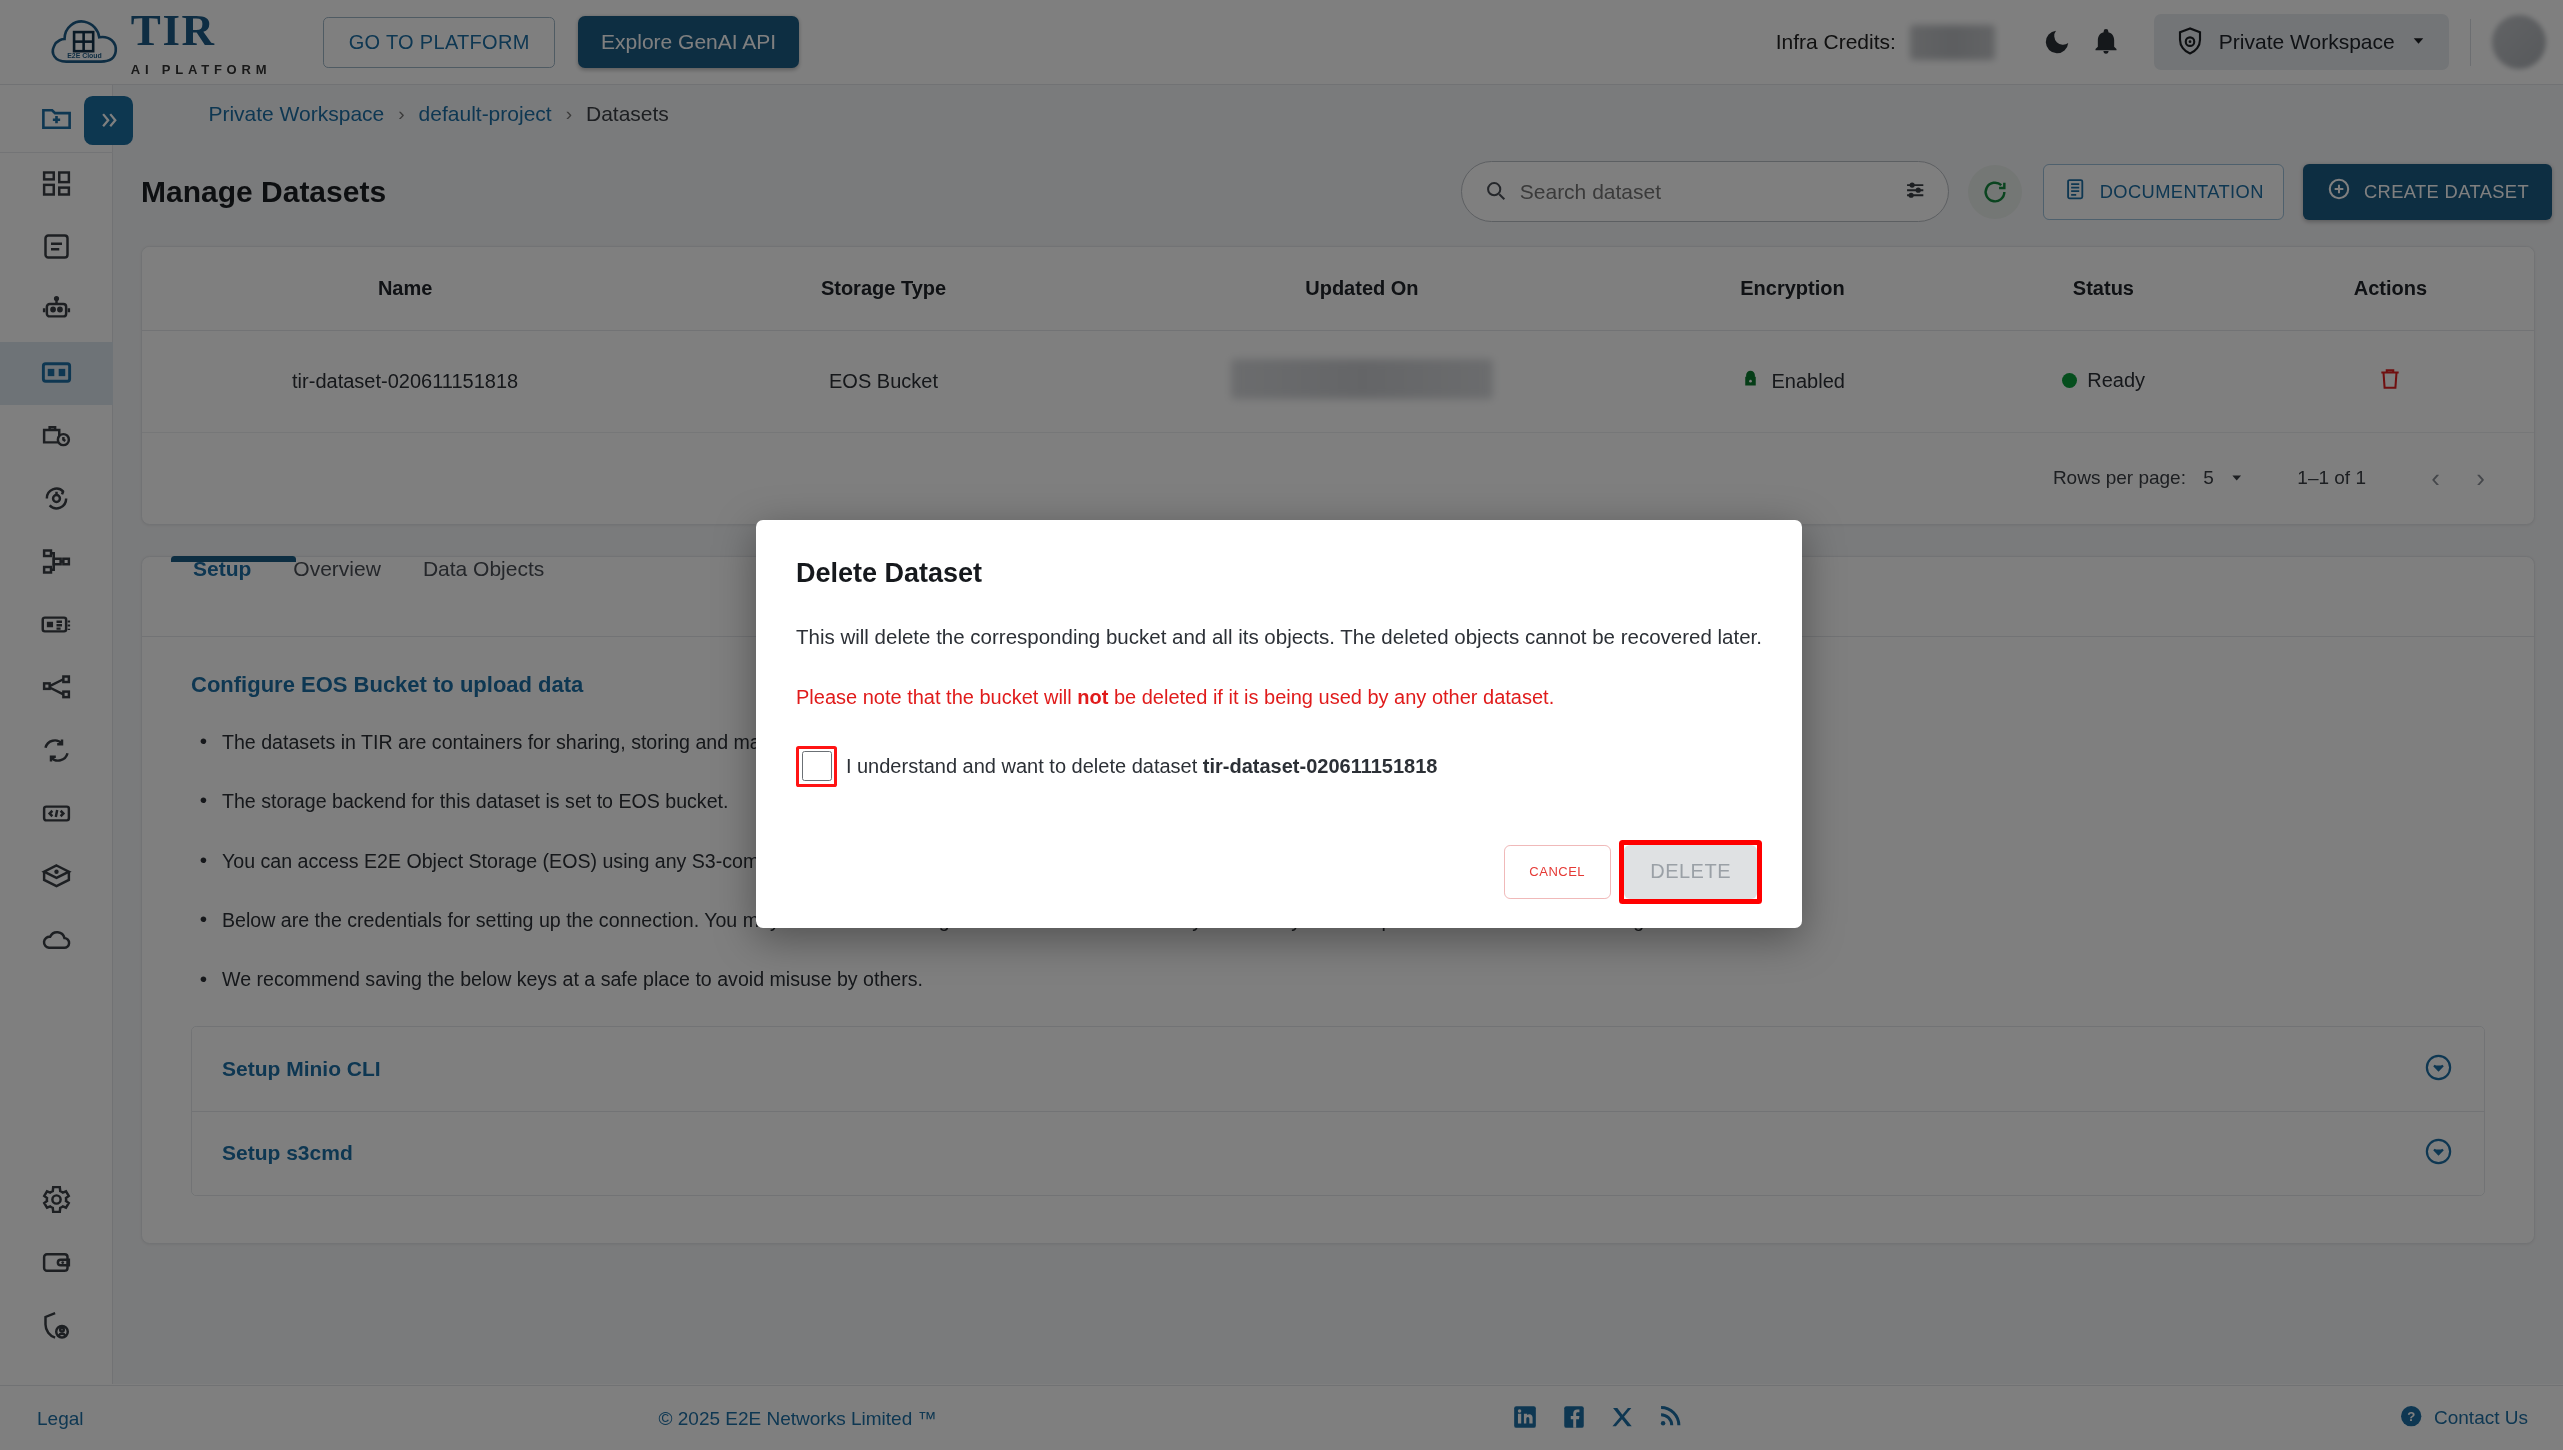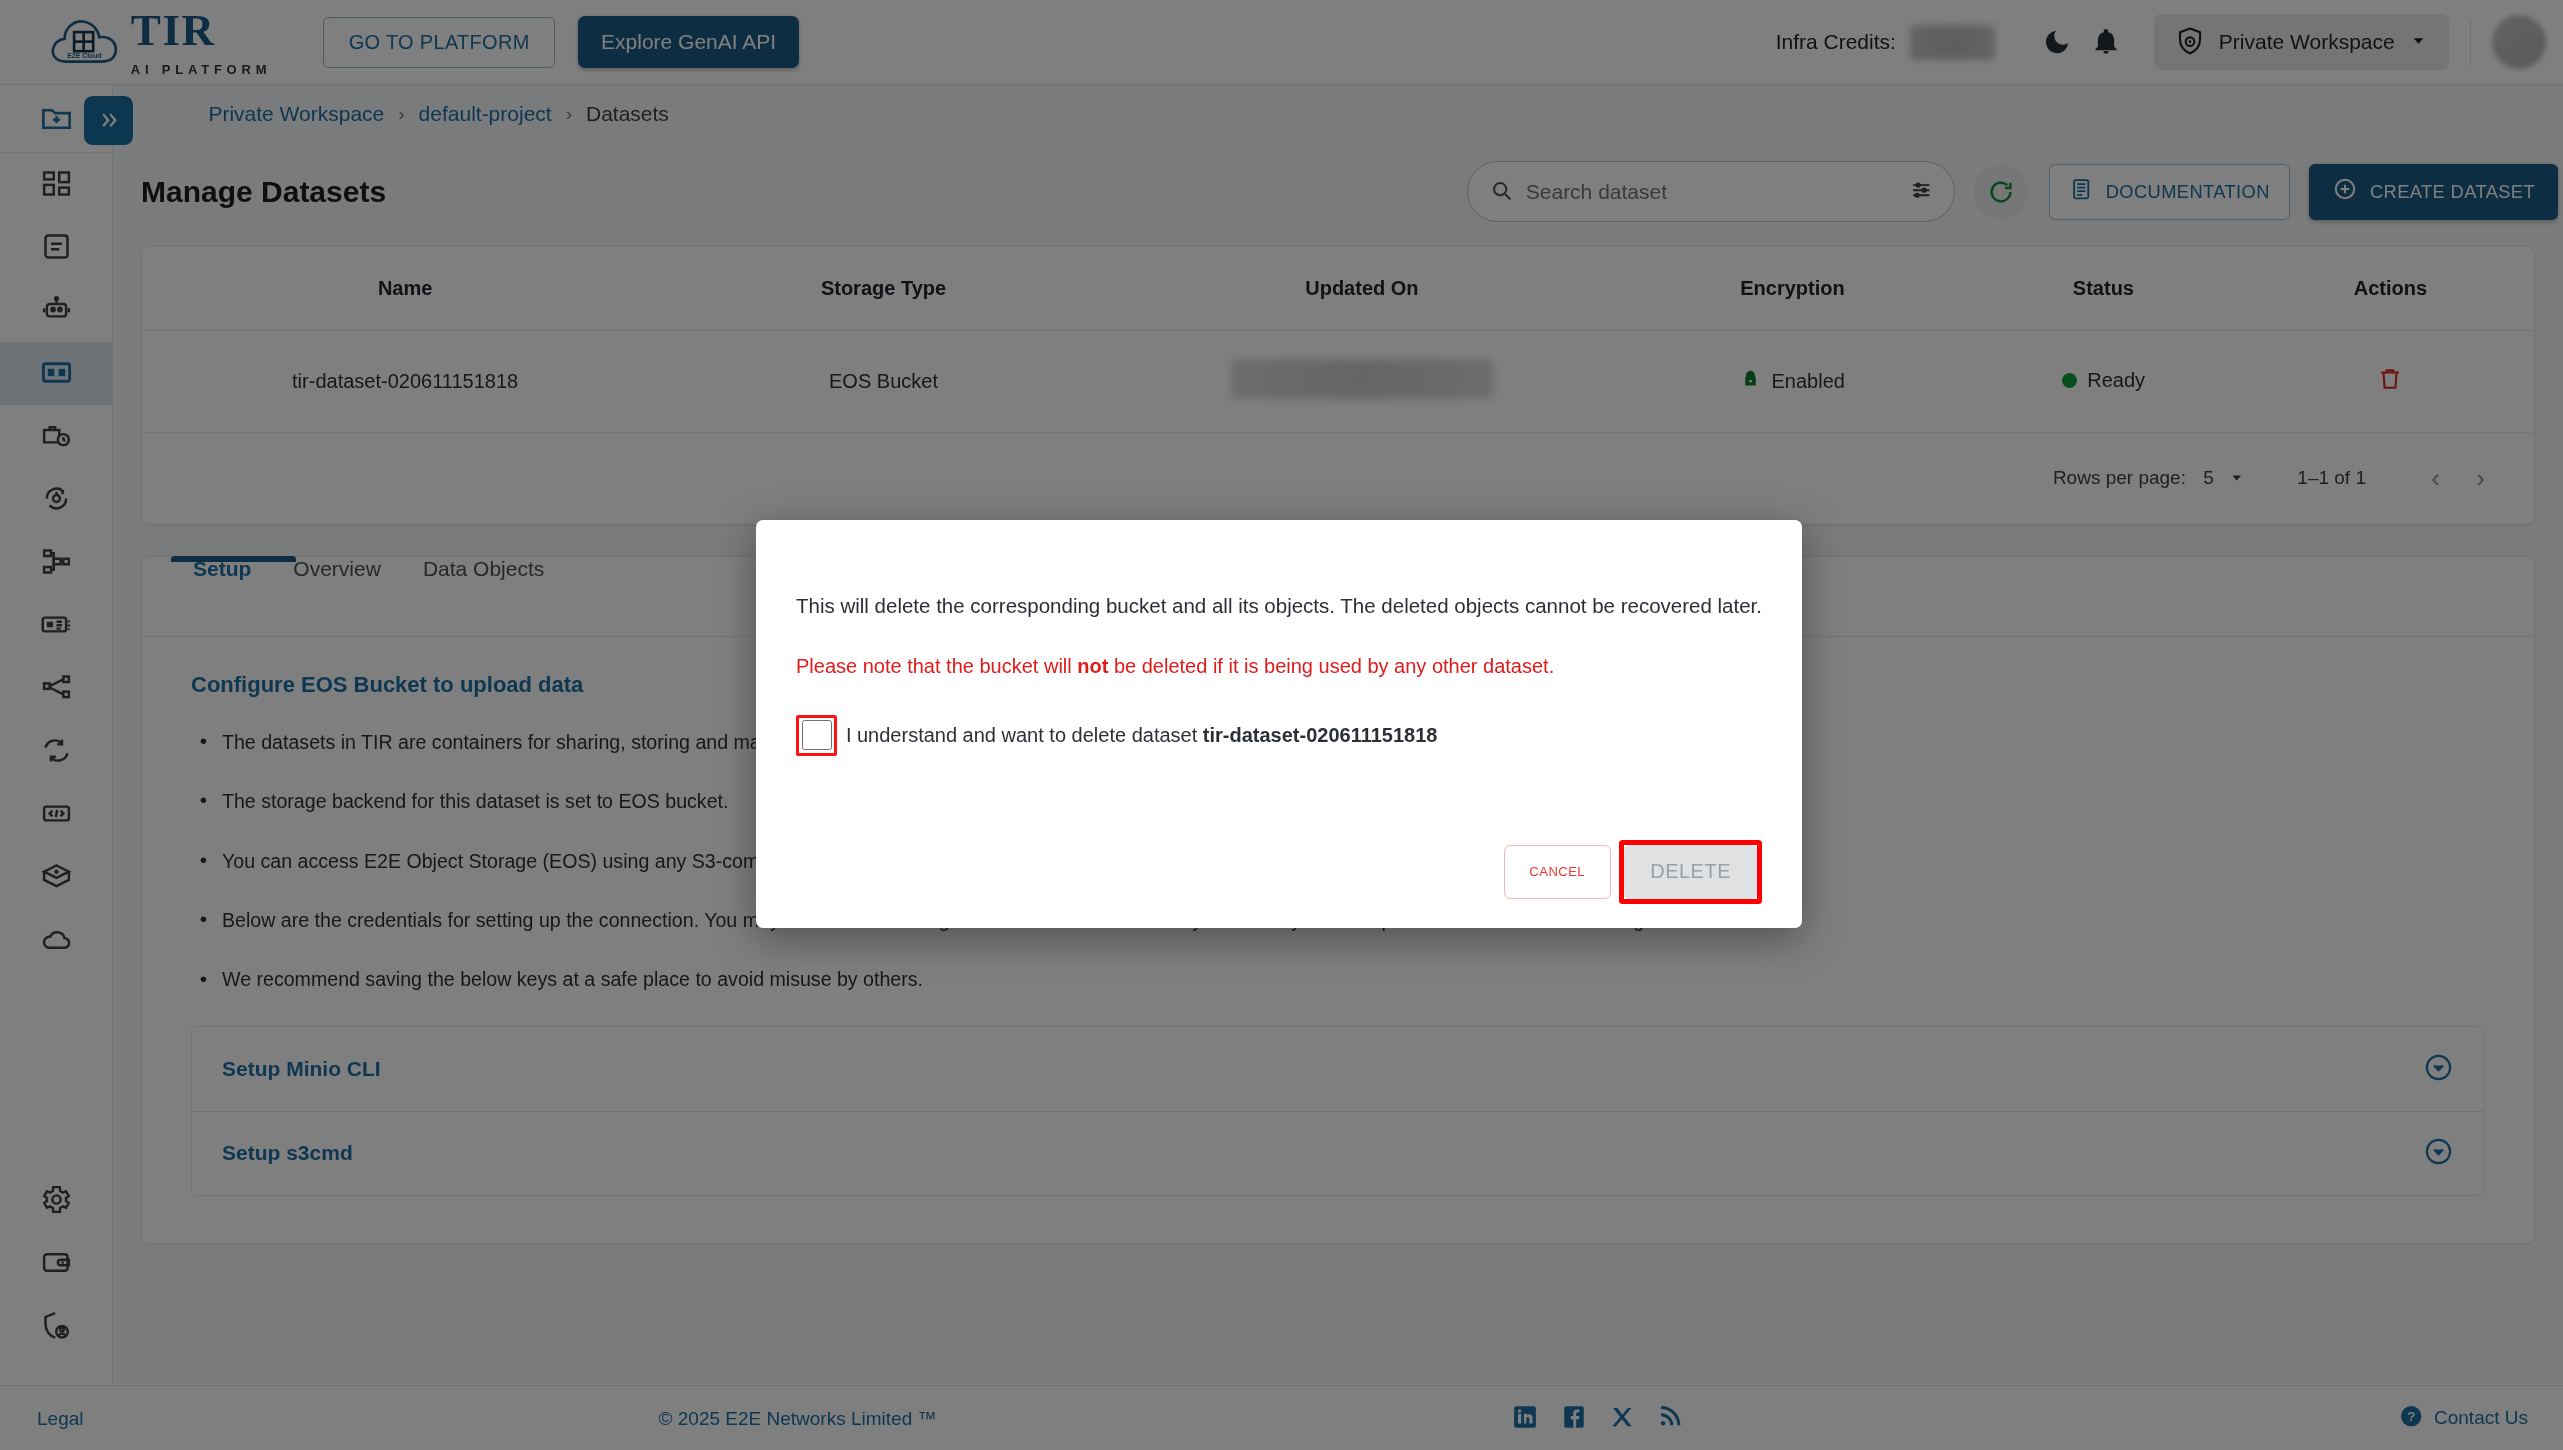--- a/index.html
+++ b/index.html
@@ -124,21 +124,21 @@
   }
   .crumb-link { font-size: 21px; color: #1d6fa5; cursor: pointer; }
   .crumb-sep { font-size: 19px; color: #777; margin: 0 14px; }
   .crumb-cur { font-size: 21px; color: #3b3f45; }
 
   .page-head {
     display: flex; align-items: center;
     height: 80px; margin-top: 8.7px; padding-left: 28px;
   }
   .page-title { font-size: 30px; font-weight: 700; color: #1b1e23; }
-  .page-head-right { margin-left: auto; display: flex; align-items: center; gap: 0; padding-right: 5px; }
+  .page-head-right { margin-left: auto; display: flex; align-items: center; gap: 0; padding-right: 11px; }
 
   .search-wrap {
     width: 488px; height: 61px;
     border: 0.9px solid #b9bec4; border-radius: 31px;
     display: flex; align-items: center; padding: 0 21px;
     background: #fff;
   }
   .search-input {
     flex: 1; border: none; outline: none; background: transparent;
     font-size: 21px; color: #5a5f66; margin-left: 12.2px;
@@ -745,20 +745,21 @@
             <text x="12" y="17" font-size="13" fill="#fff" text-anchor="middle" font-family="Liberation Sans, sans-serif" font-weight="bold">?</text>
           </svg>
       </span>
       <span>Contact Us</span>
     </span>
   </div>
 
   <div class="page-dim"></div>
 
   <div class="modal">
+    <div class="modal-title">Delete Dataset</div>
     <div class="modal-p">This will delete the corresponding bucket and all its objects. The deleted objects cannot be recovered later.</div>
     <div class="modal-warn">
       <span>Please note that the bucket will </span><b>not</b><span> be deleted if it is being used by any other dataset.</span>
     </div>
 
     <div class="modal-check-row">
       <span class="cb-highlight">
         <span class="cb"></span>
       </span>
       <span class="cb-label">

